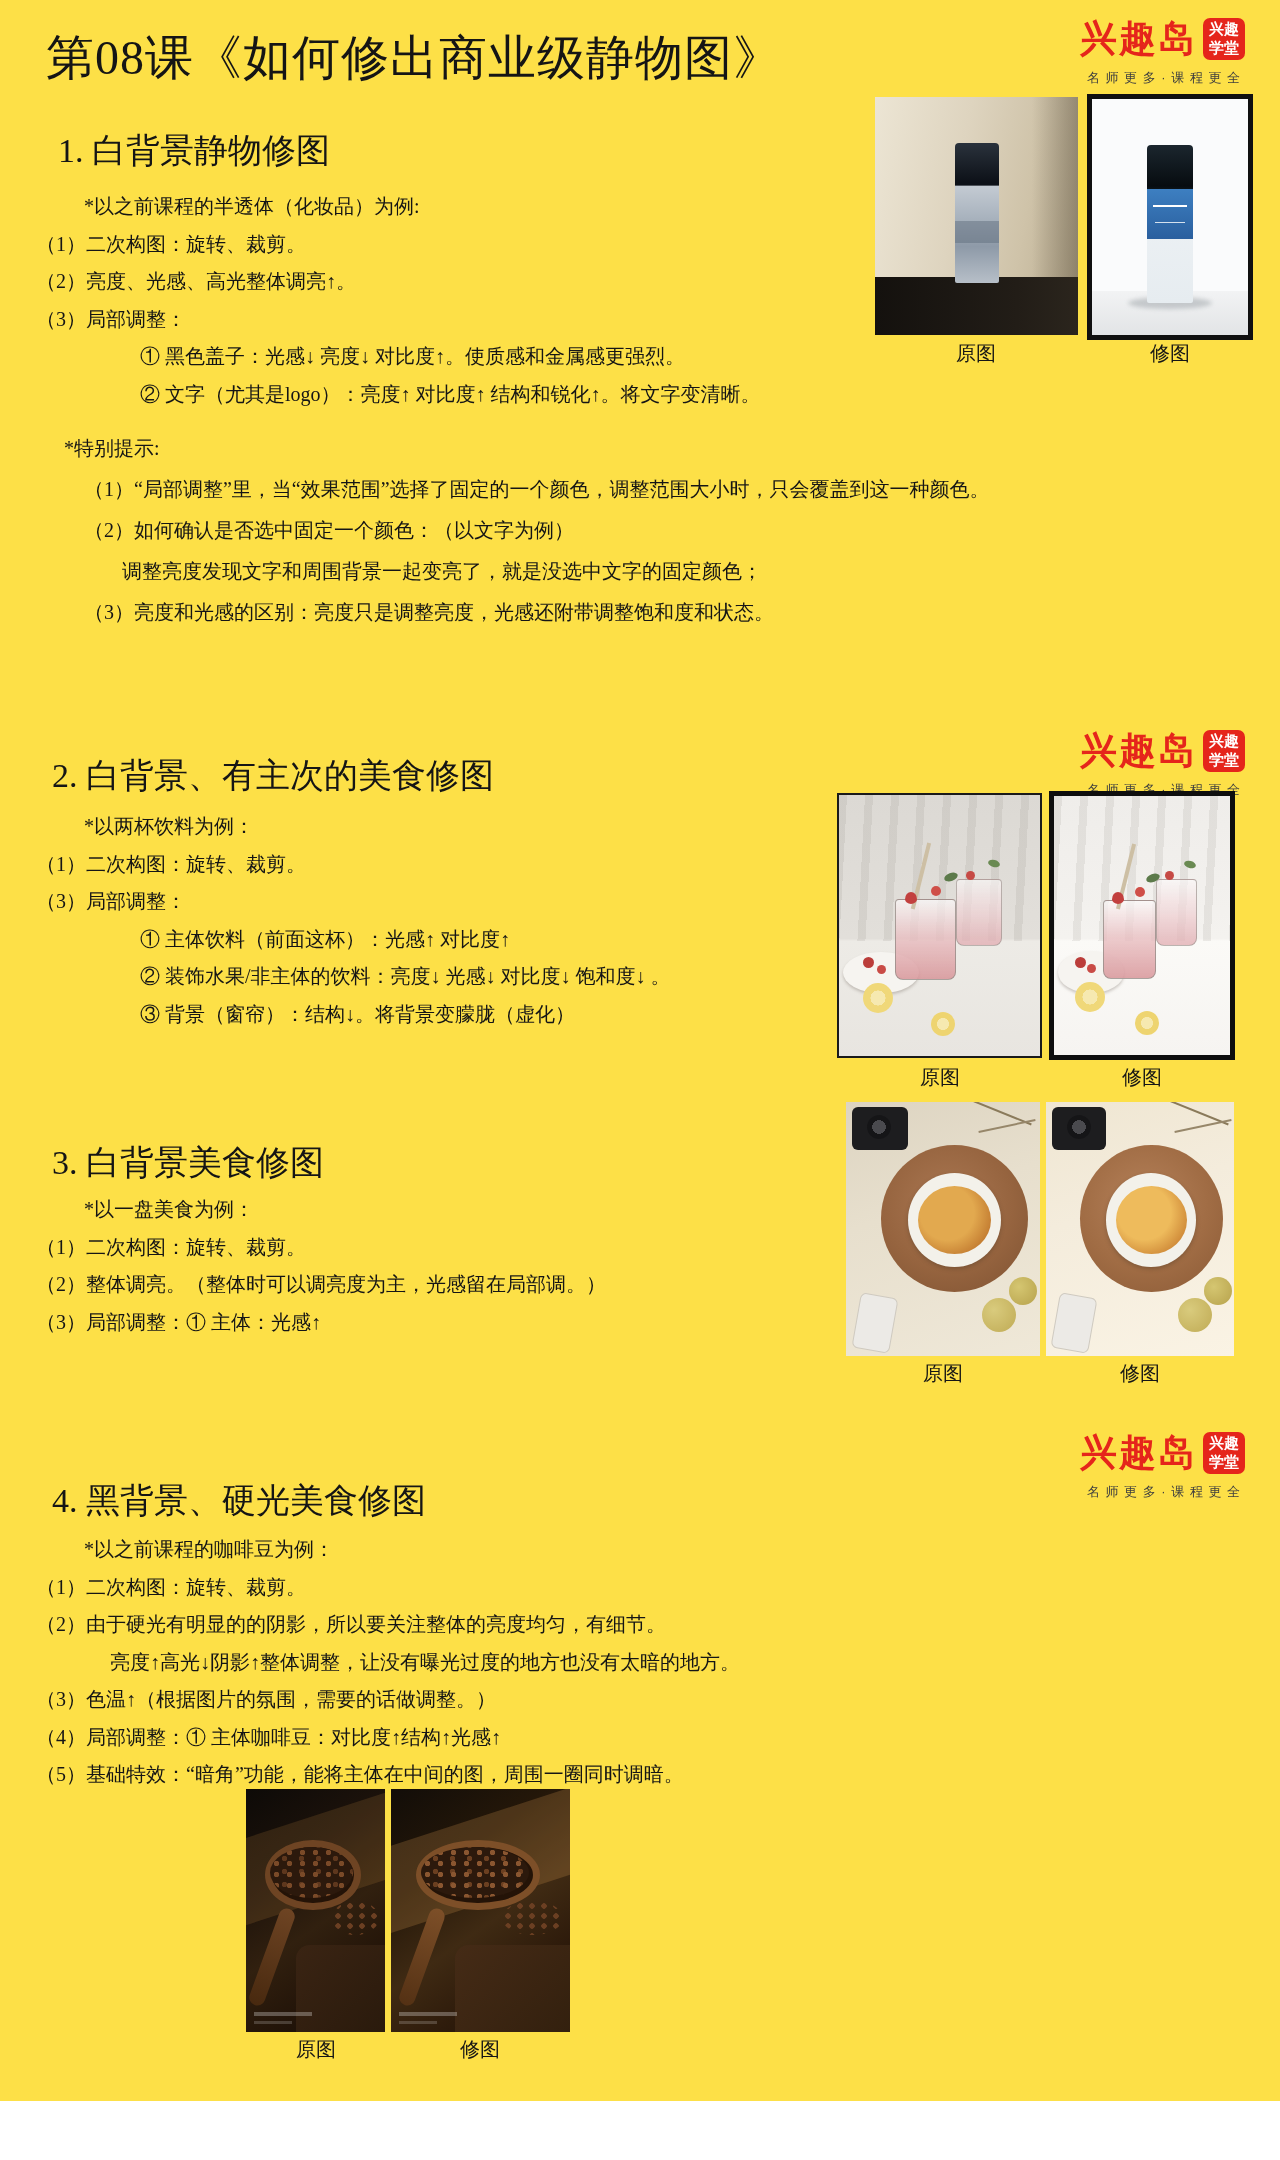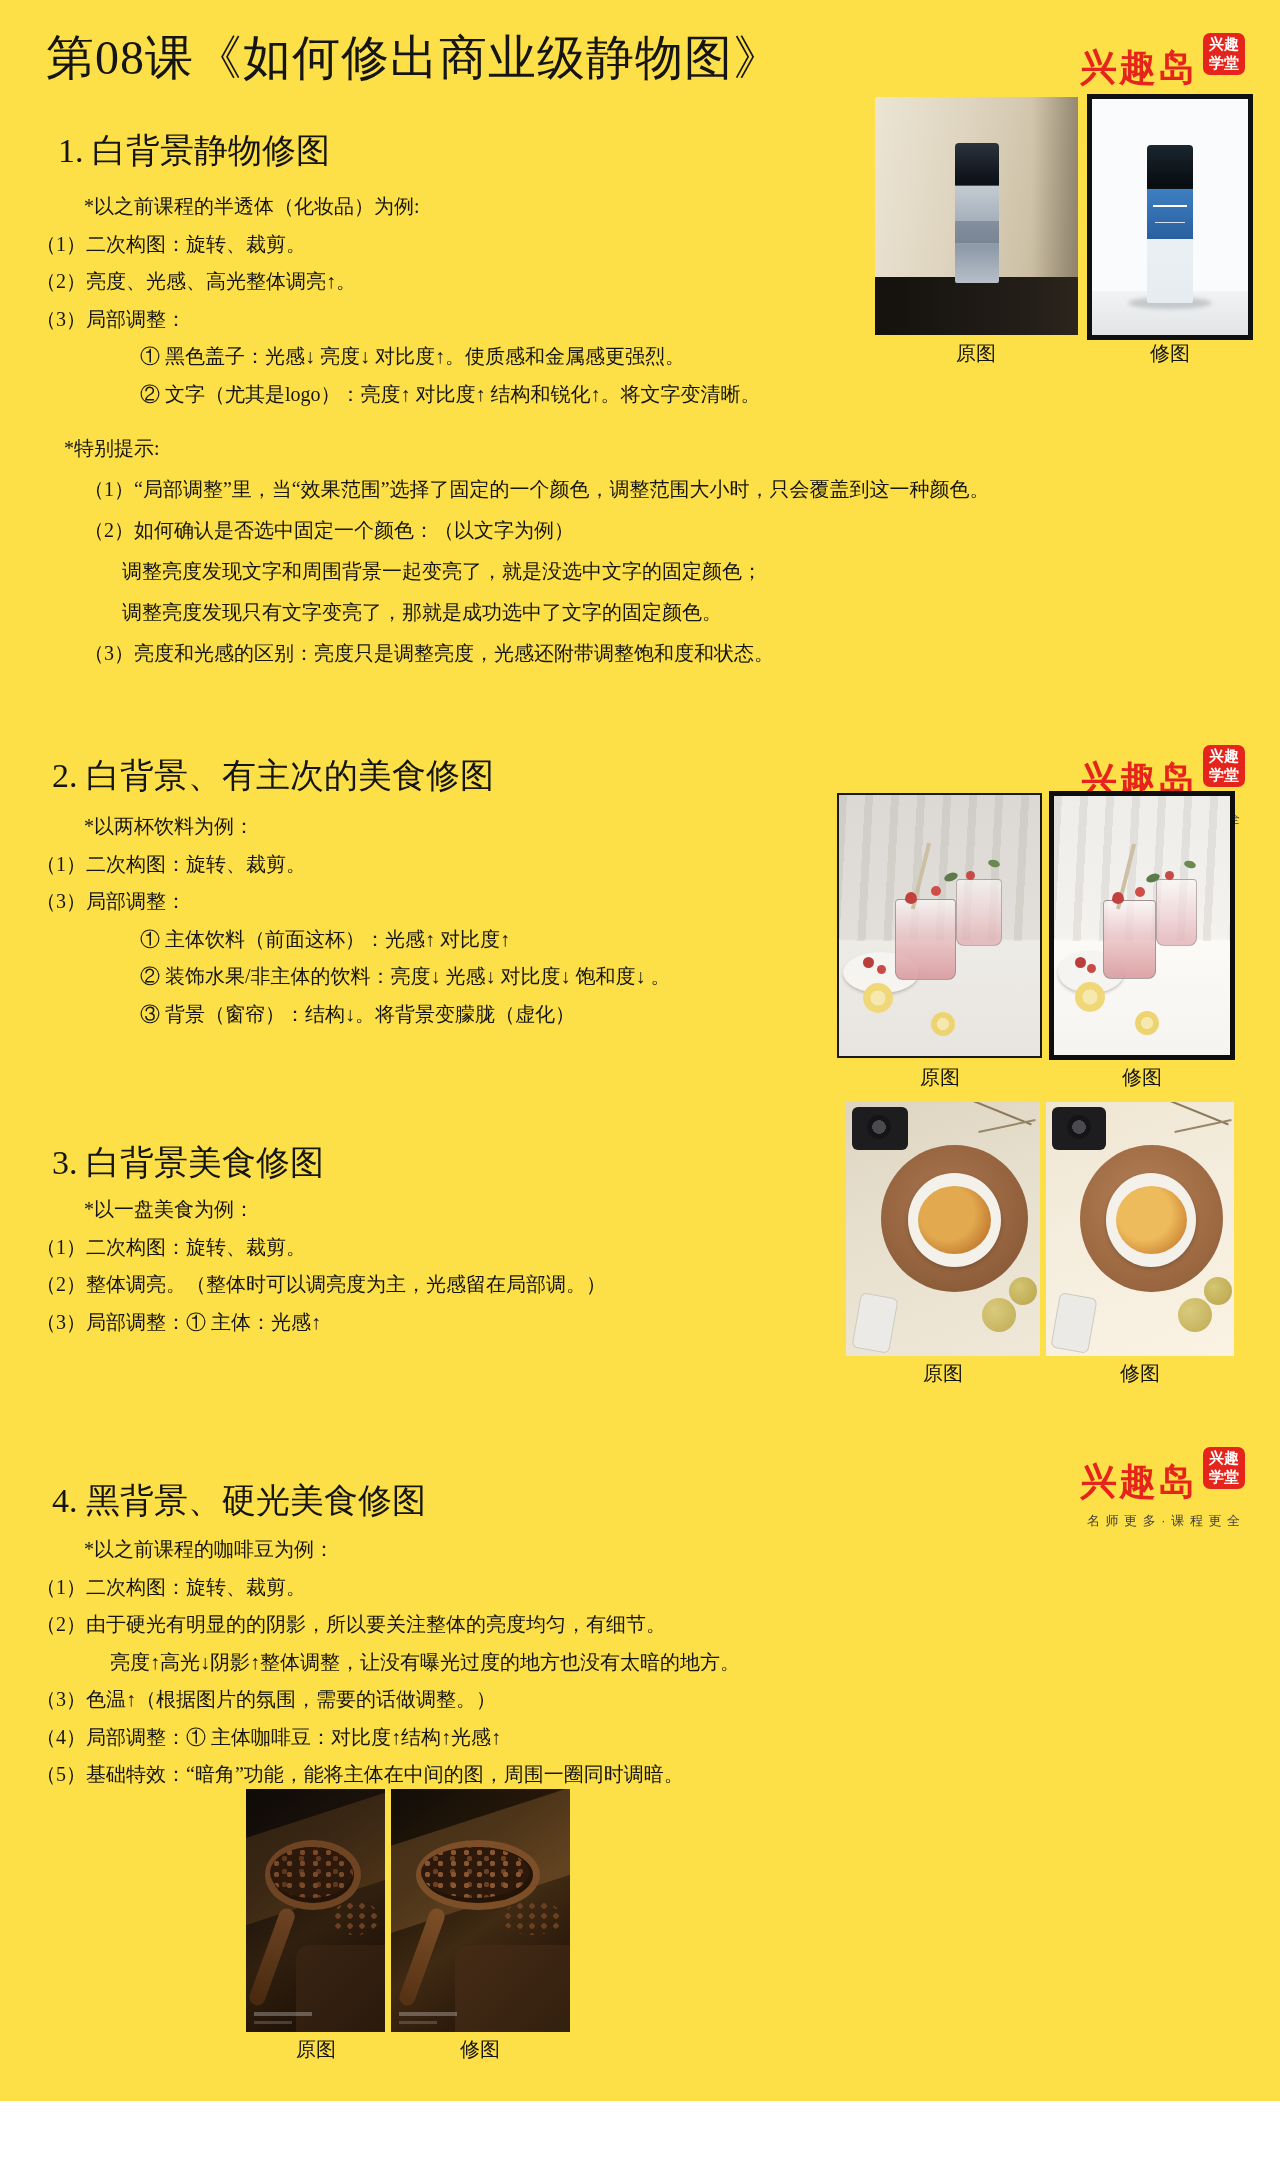--- a/index.html
+++ b/index.html
@@ -14,21 +14,21 @@
   .item{padding-left:36px;}
   .sub{padding-left:140px;}
   .t-star{padding-left:64px;}
   .t-item{padding-left:84px;}
   .t-sub{padding-left:122px;}
   .s4-sub{padding-left:110px;}
 
   
   .logo{position:absolute;left:1080px;width:176px;font-family:"Liberation Sans","DejaVu Sans",sans-serif;}
   .logo-row{display:flex;align-items:center;gap:6px;}
-  .logo-brand{font-weight:bold;font-size:37px;color:#e5251b;letter-spacing:2px;white-space:nowrap;margin-top:29px;}
+  .logo-brand{font-weight:bold;font-size:37px;color:#e5251b;letter-spacing:2px;white-space:nowrap;}
   .logo-badge{width:42px;height:42px;background:#e5251b;border-radius:7px;color:#ffffff;
               font-weight:bold;font-size:15px;line-height:1.25;display:flex;flex-direction:column;
               align-items:center;justify-content:center;flex:0 0 auto;}
   .logo-tagline{margin-top:5px;font-size:13px;color:#3f3f3f;letter-spacing:1px;white-space:nowrap;text-align:center;width:168px;}
 
   
   .cap{position:absolute;font-size:20px;width:90px;text-align:center;white-space:nowrap;}
 
   
   .img{position:absolute;box-sizing:border-box;overflow:hidden;}
@@ -146,21 +146,20 @@
     <div class="ln item">（2）亮度、光感、高光整体调亮↑。</div>
     <div class="ln item">（3）局部调整：</div>
     <div class="ln sub">① 黑色盖子：光感↓ 亮度↓ 对比度↑。使质感和金属感更强烈。</div>
     <div class="ln sub">② 文字（尤其是logo）：亮度↑ 对比度↑ 结构和锐化↑。将文字变清晰。</div>
   </div>
   <div class="block tips" style="top:428px;">
     <div class="ln t-star">*特别提示:</div>
     <div class="ln t-item">（1）“局部调整”里，当“效果范围”选择了固定的一个颜色，调整范围大小时，只会覆盖到这一种颜色。</div>
     <div class="ln t-item">（2）如何确认是否选中固定一个颜色：（以文字为例）</div>
     <div class="ln t-sub">调整亮度发现文字和周围背景一起变亮了，就是没选中文字的固定颜色；</div>
-    <div class="ln t-sub">调整亮度发现只有文字变亮了，那就是成功选中了文字的固定颜色。</div>
     <div class="ln t-item">（3）亮度和光感的区别：亮度只是调整亮度，光感还附带调整饱和度和状态。</div>
   </div>
 
   <div class="img s1o">
     <div class="abs wallshadow"></div>
     <div class="abs pedestal"></div>
     <div class="abs bottle"></div>
     <div class="abs bottle-label"></div>
   </div>
   <div class="img s1e">

